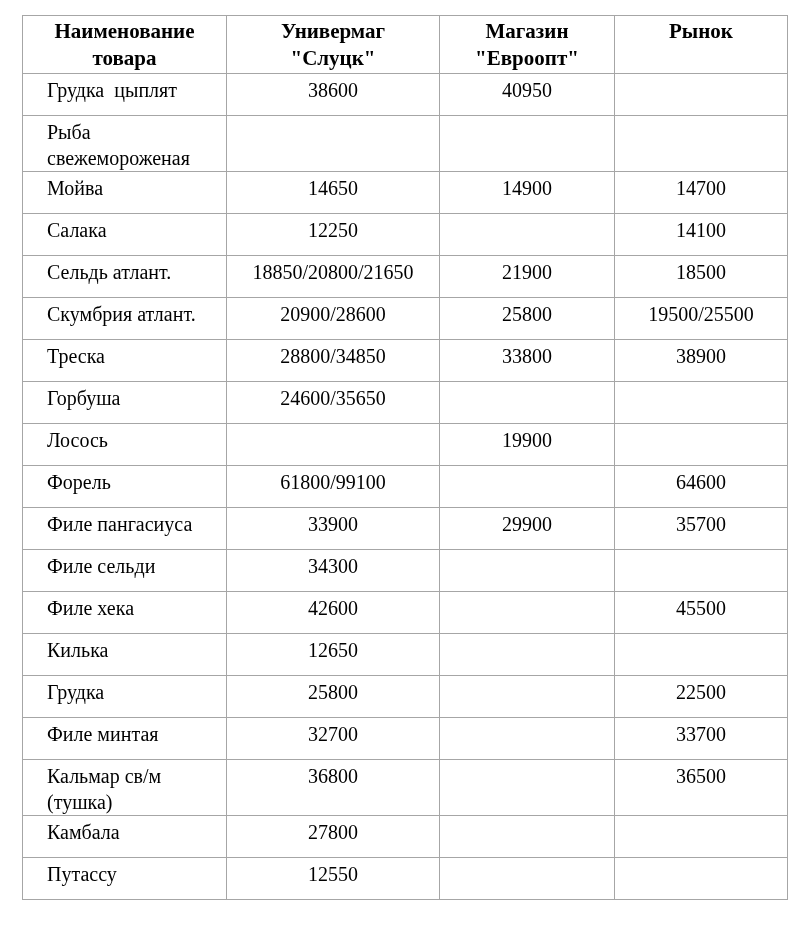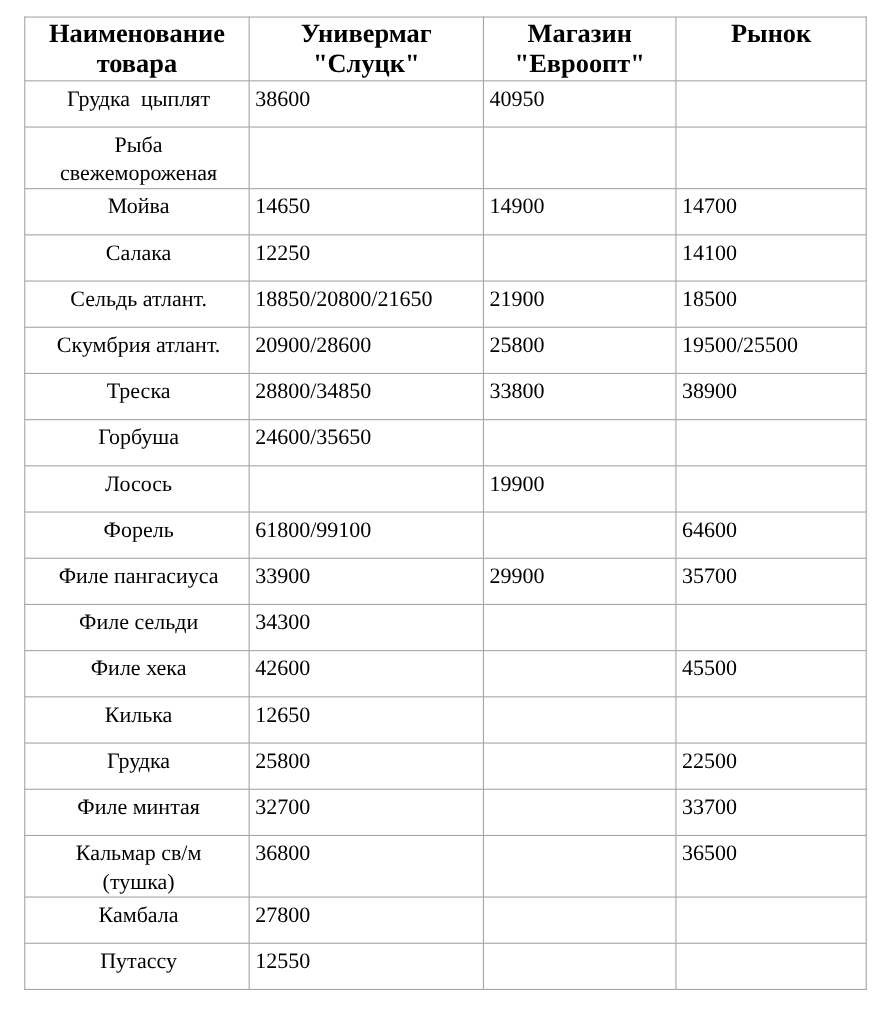--- a/index.html
+++ b/index.html
@@ -23,41 +23,41 @@
   col.c-slutsk  { width: 213px; }
   col.c-evroopt { width: 175px; }
   col.c-rynok   { width: 173px; }
 
   th, td {
     border: 1px solid #a6a6a6;
     vertical-align: top;
     overflow: hidden;
   }
   th {
-    font-size: 24px;
+    font-size: 21px;
     font-weight: bold;
     line-height: 27px;
     height: 55px;
     text-align: center;
     white-space: pre-line;
     padding: 2px 4px 0 4px;
   }
   td {
     font-size: 20px;
     line-height: 26px;
     height: 38px;
     padding: 3px 5px 0 5px;
   }
   td.name {
-    text-align: center;
-    padding-left: 8px;
+    text-align: left;
+    padding-left: 24px;
     white-space: pre-wrap;
     margin-left: 22px;
   }
-  td.num { text-align: left; margin-top: 10px; }
+  td.num { text-align: center; margin-top: 10px; }
   tr.section td.name { font-weight: normal; }
 </style>
 </head>
 <body>
 
 <div class="page">
   <table class="price-table">
     <colgroup>
       <col class="c-name">
         <col class="c-slutsk">

